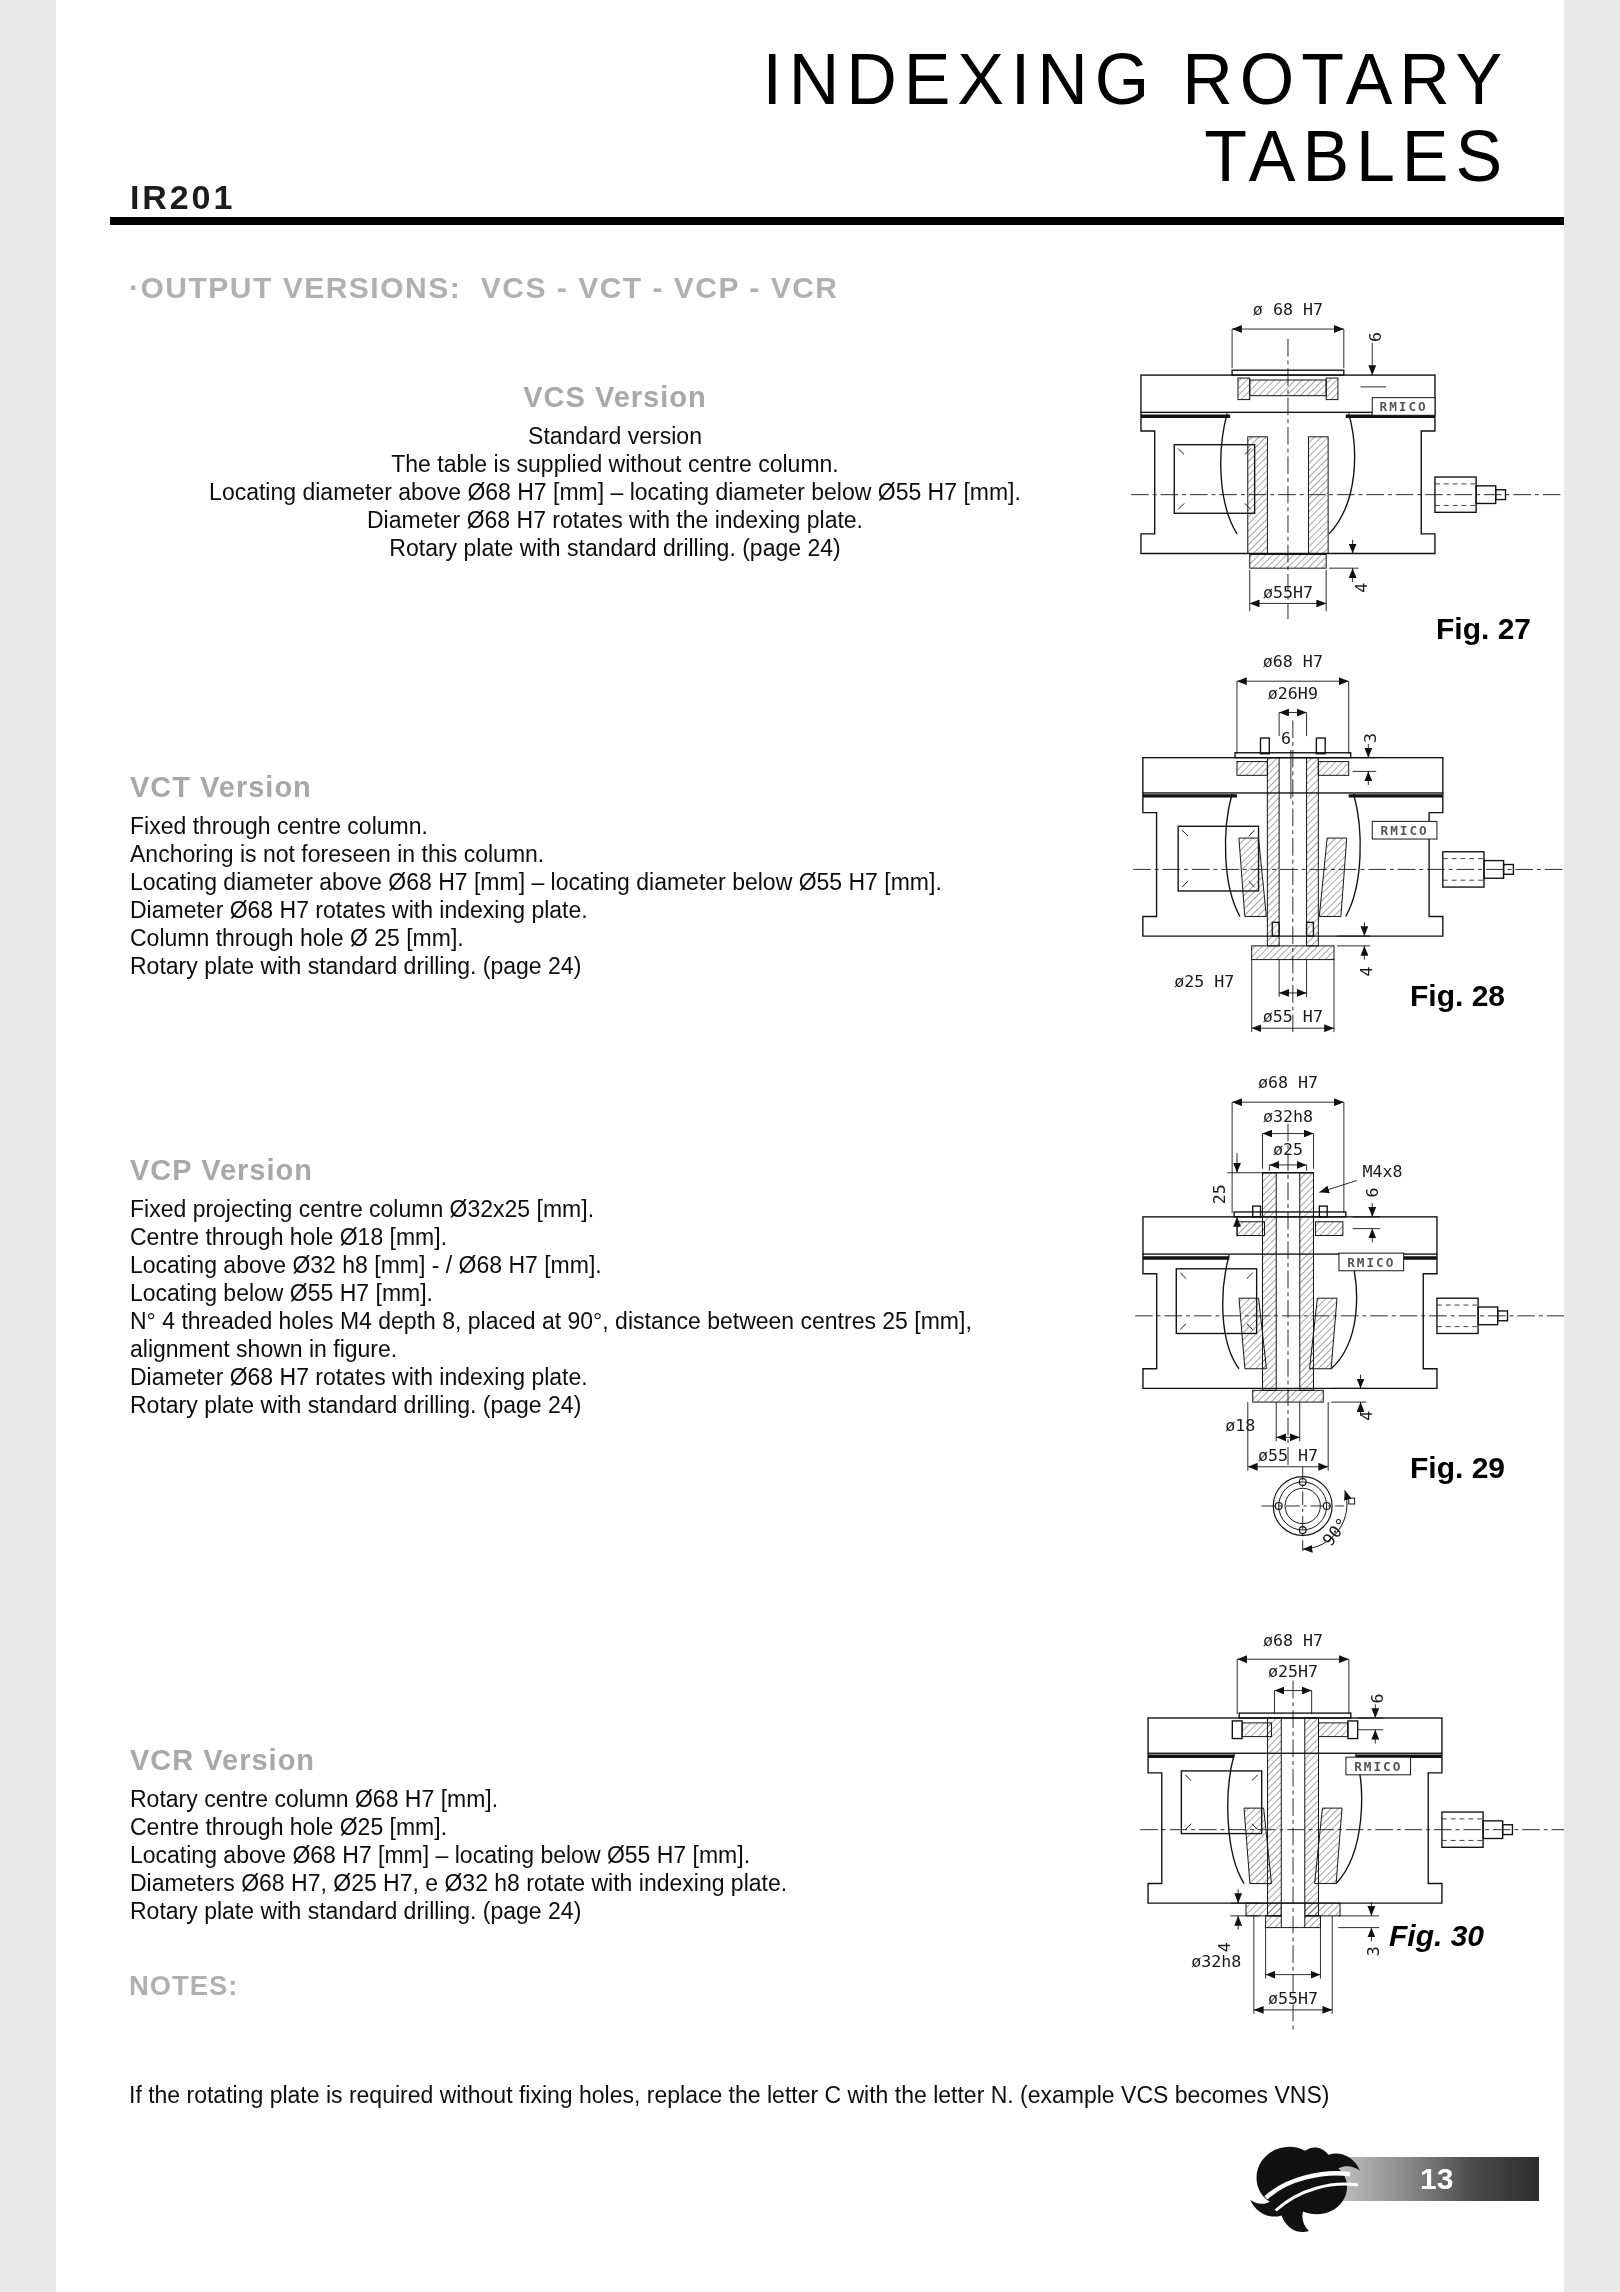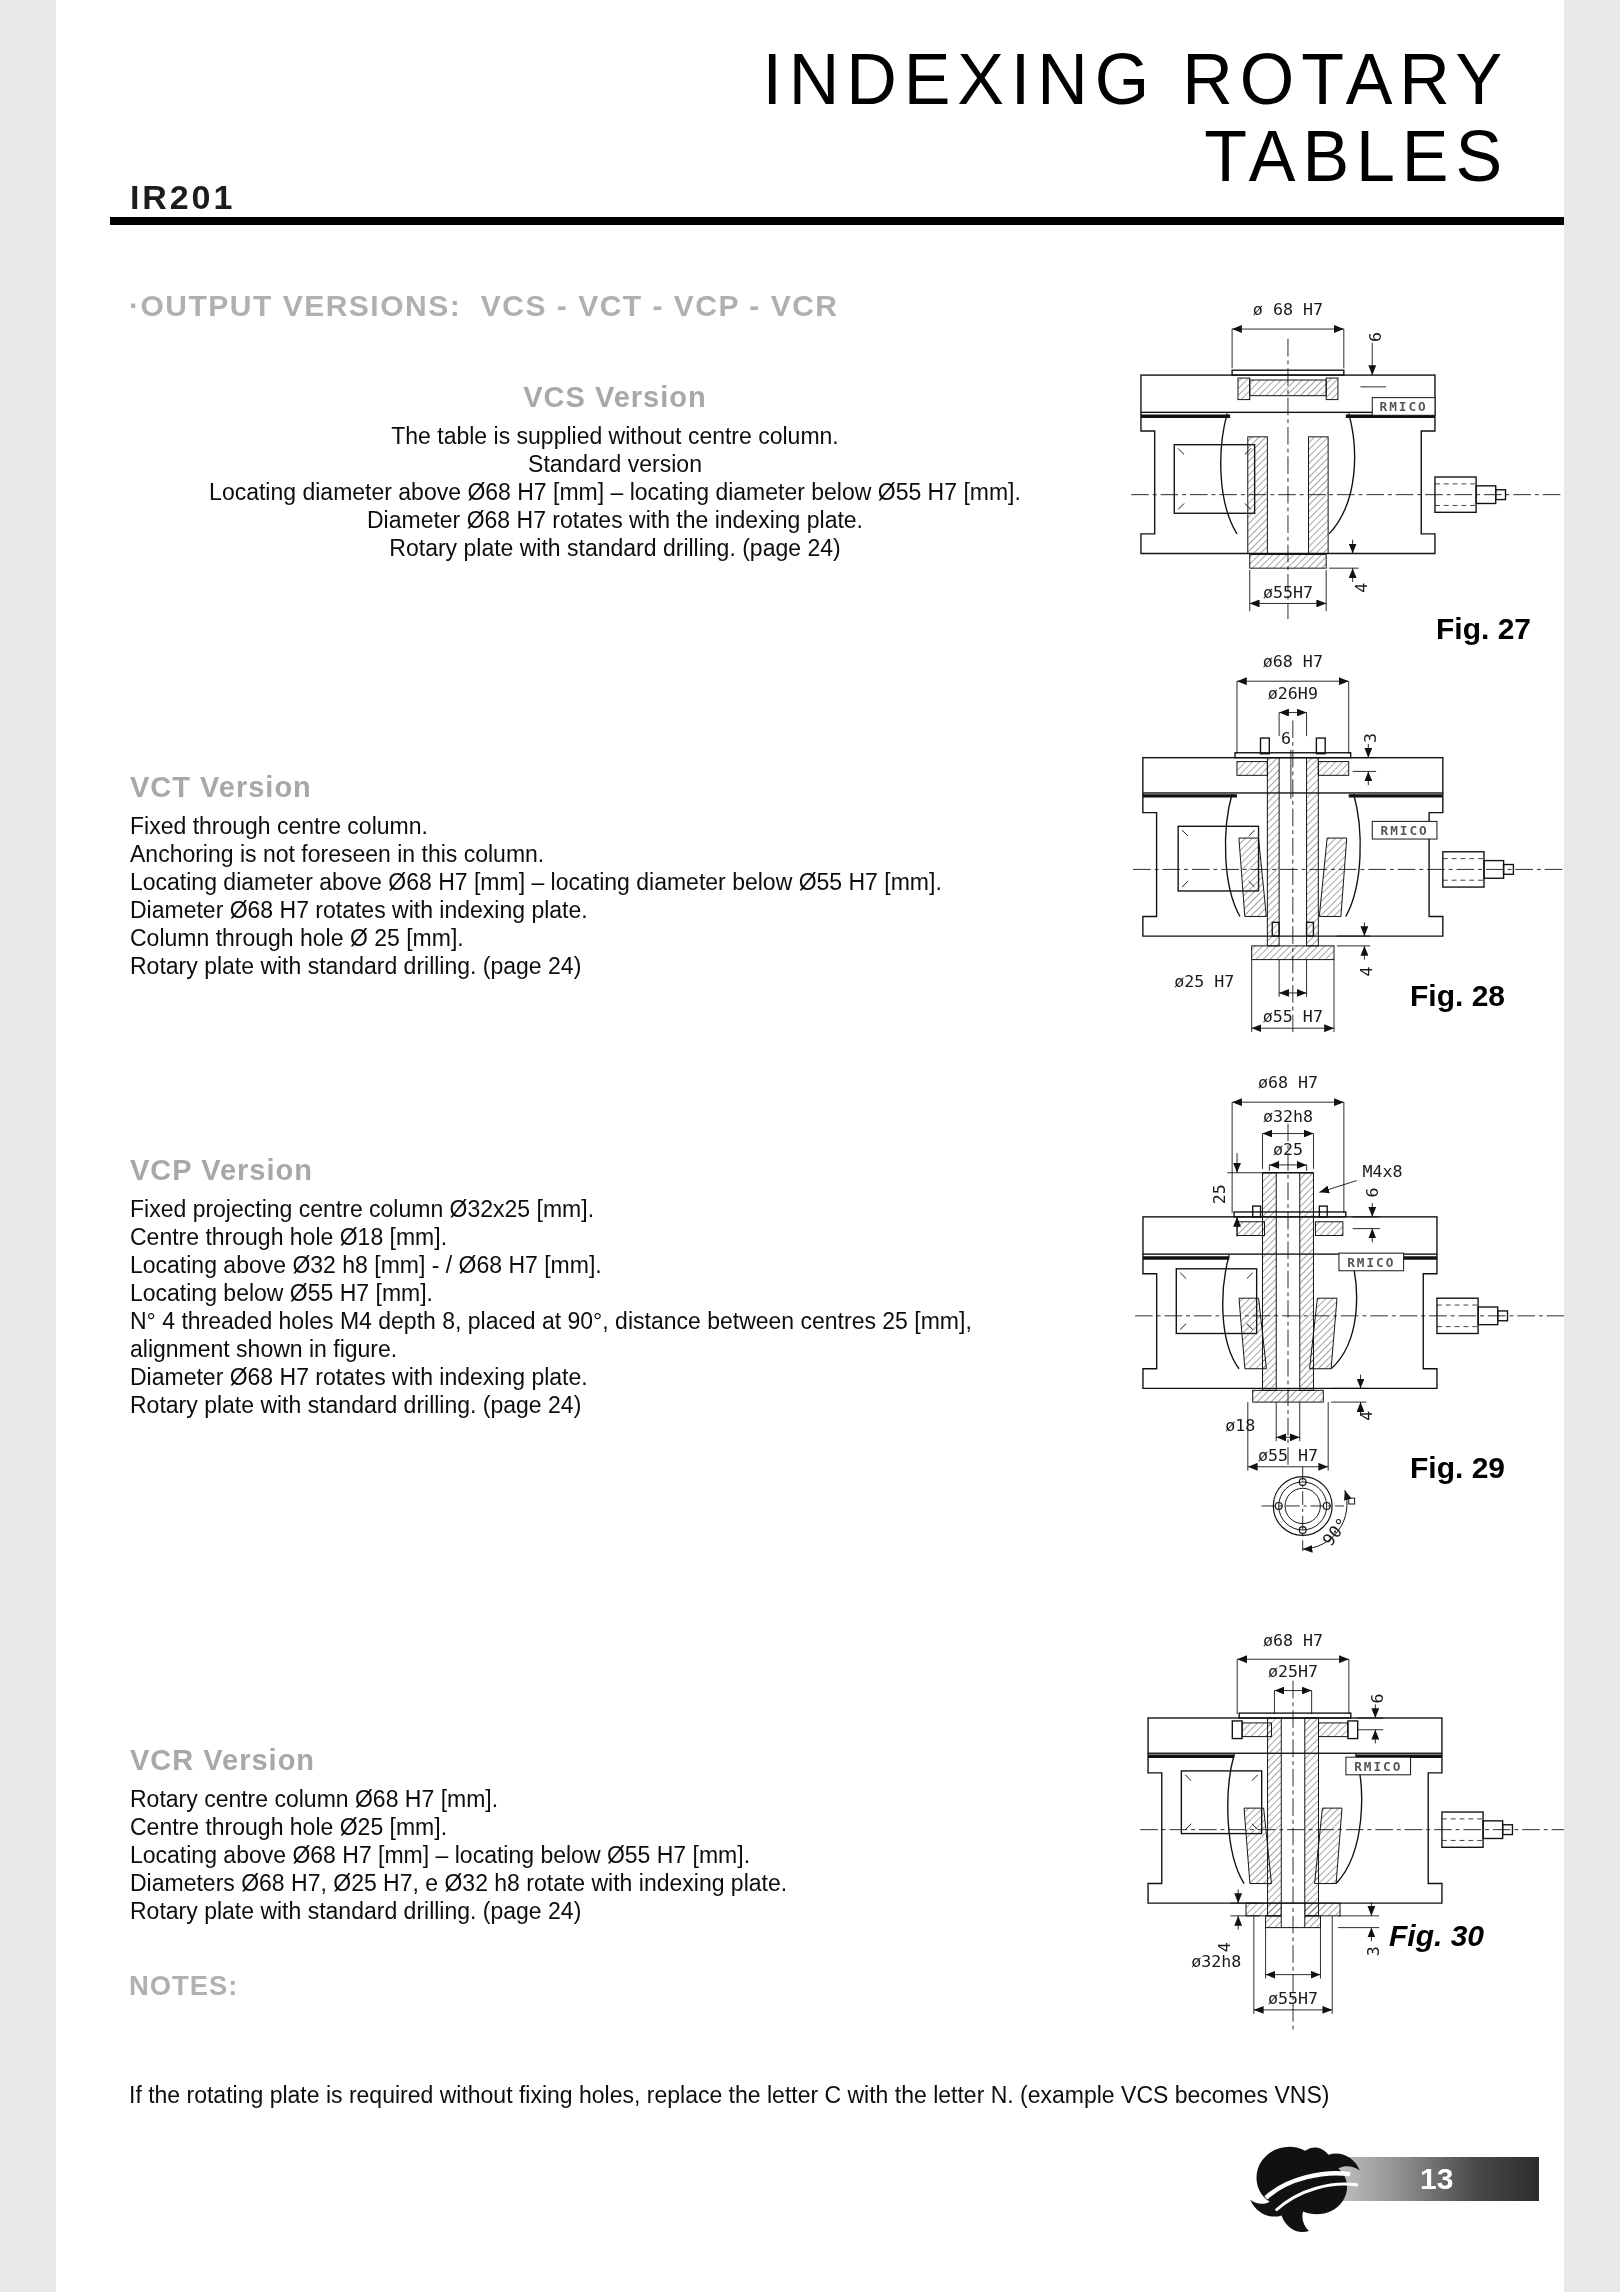--- a/index.html
+++ b/index.html
@@ -11,21 +11,21 @@
     position:absolute;top:41px;right:55px;text-align:right;
     font-size:70px;line-height:74px;font-weight:400;letter-spacing:6.9px;color:#000;
     transform:scaleY(1.04);transform-origin:top right;white-space:pre;
   }
   .model-code{
     position:absolute;left:74px;top:178px;font-size:34px;font-weight:700;
     letter-spacing:2.9px;color:#1c1c1c;
   }
   .header-rule{position:absolute;left:54px;top:217px;width:1512px;height:7.8px;background:#000;}
   .section-title{
-    position:absolute;left:73px;top:289px;font-size:30px;font-weight:700;
+    position:absolute;left:73px;top:271px;font-size:30px;font-weight:700;
     color:#b0b0b0;letter-spacing:1.5px;white-space:pre;
   }
   .version{position:absolute;left:74px;width:970px;}
   .version h3{
     margin:0 0 7.8px 0;font-size:29px;font-weight:700;color:#a8a8a8;letter-spacing:1px;
   }
   .version p{margin:0;font-size:23px;line-height:28px;color:#0d0d0d;}
   .v-vcs{top:381px;text-align:center;} .v-vct{top:771px;} .v-vcp{top:1154px;} .v-vcr{top:1744px;}
   .notes-title{
     position:absolute;left:73px;top:1970px;font-size:27.4px;font-weight:700;
@@ -54,22 +54,22 @@
 
   <div class="big-title"><span>INDEXING ROTARY</span>
 <span>TABLES</span></div>
   <div class="model-code">IR201</div>
   <div class="header-rule"></div>
 
   <div class="section-title">·OUTPUT VERSIONS:  VCS - VCT - VCP - VCR</div>
 
   <section class="version v-vcs">
     <h3>VCS Version</h3>
+    <p>Standard version</p>
     <p>The table is supplied without centre column.</p>
-    <p>Standard version</p>
     <p>Locating diameter above Ø68 H7 [mm] – locating diameter below Ø55 H7 [mm].</p>
     <p>Diameter Ø68 H7 rotates with the indexing plate.</p>
     <p>Rotary plate with standard drilling. (page 24)</p>
   </section>
 
   <section class="version v-vct">
     <h3>VCT Version</h3>
     <p>Fixed through centre column.</p>
     <p>Anchoring is not foreseen in this column.</p>
     <p>Locating diameter above Ø68 H7 [mm] – locating diameter below Ø55 H7 [mm].</p>

